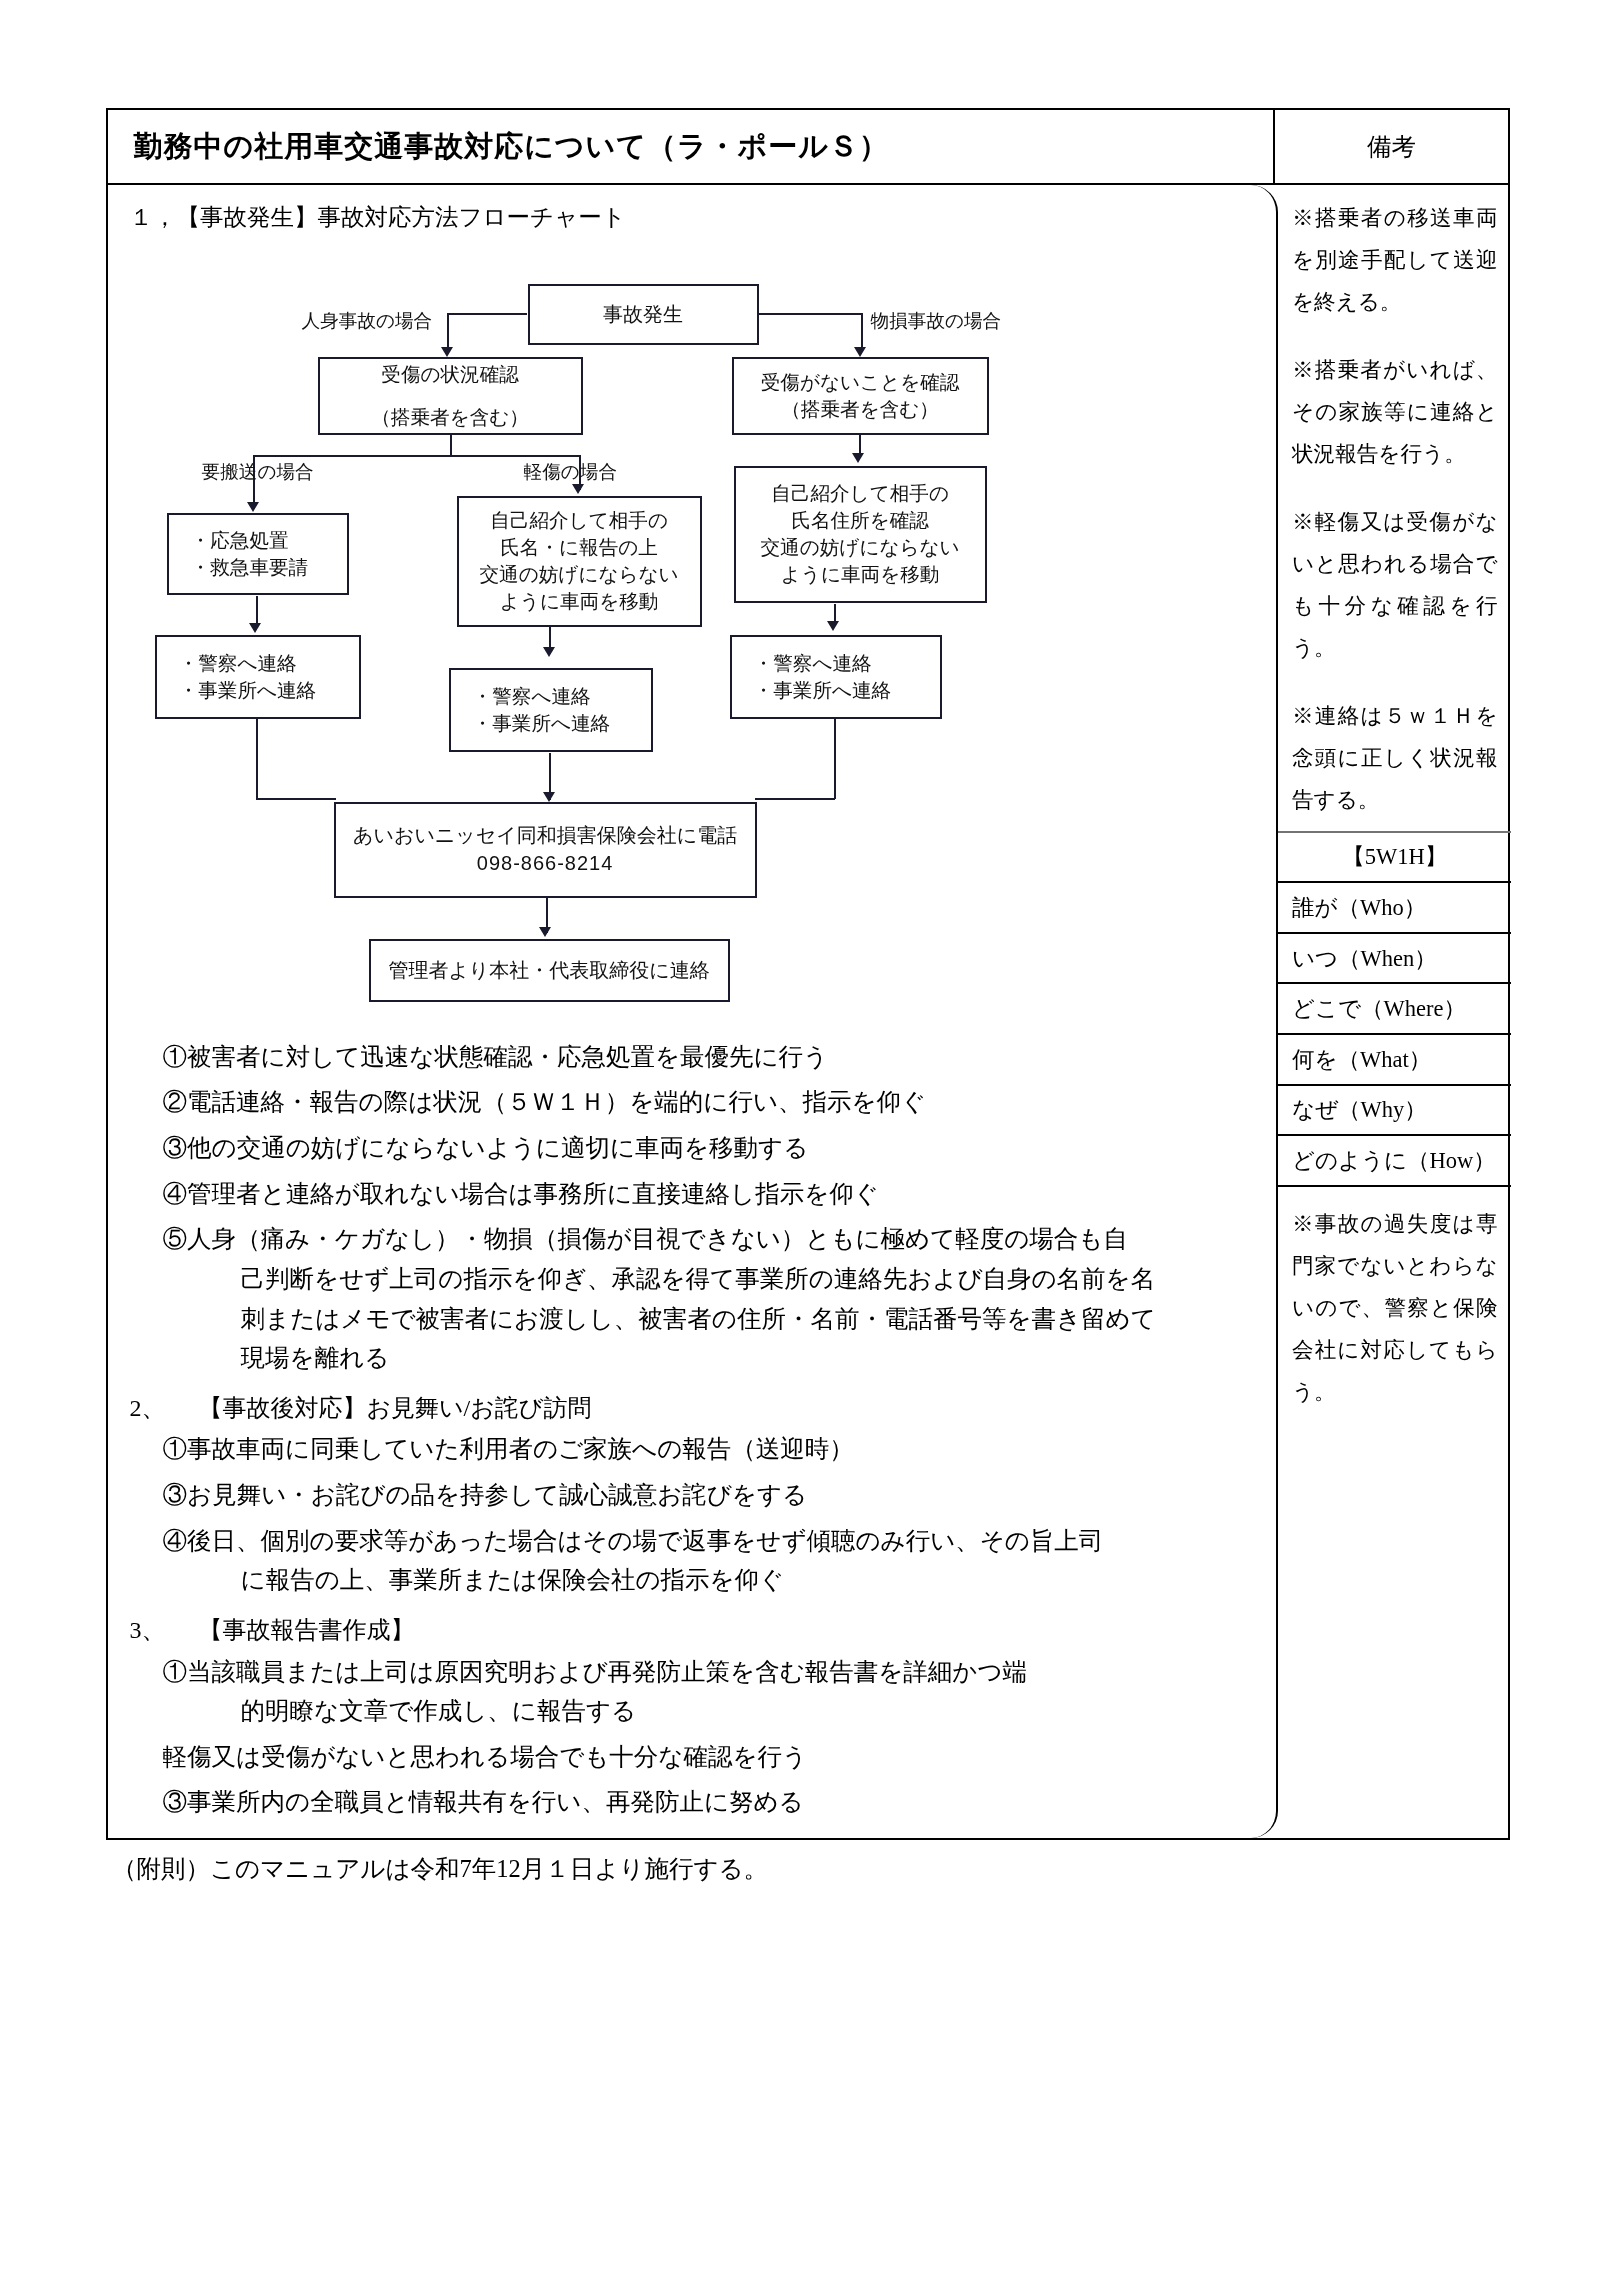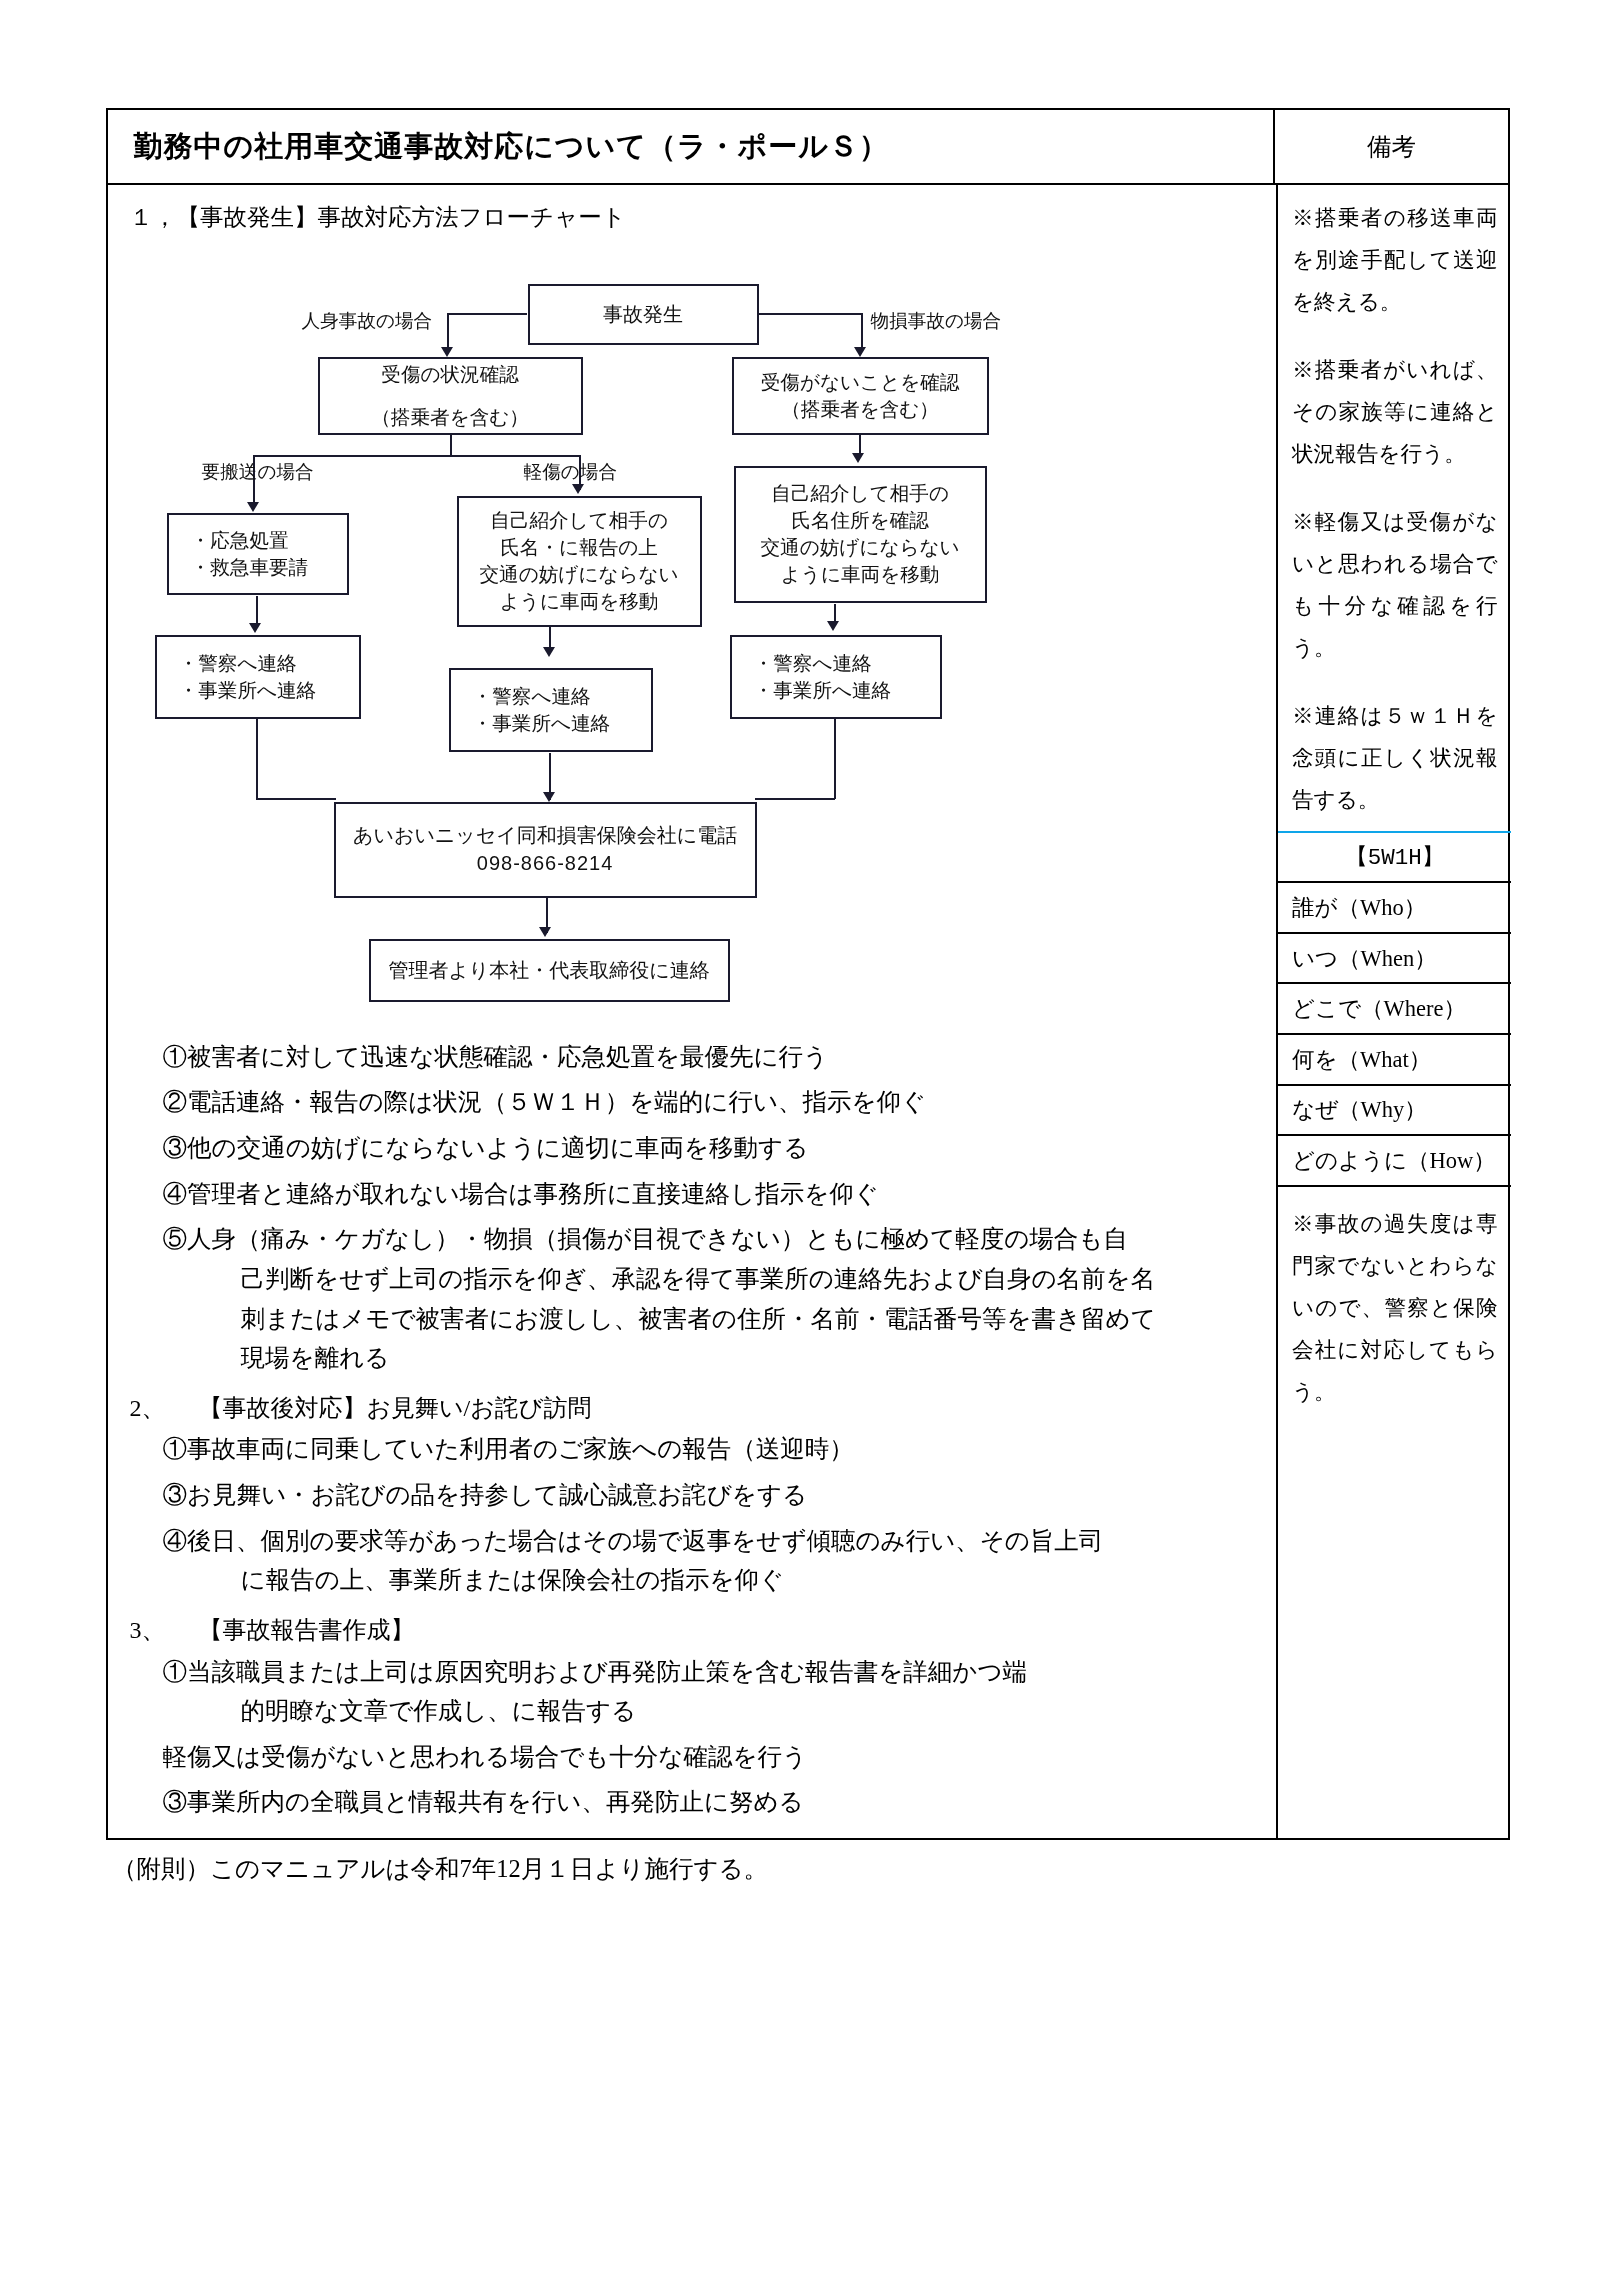--- a/index.html
+++ b/index.html
@@ -59,20 +59,21 @@
   .body-row {
     display: flex;
     align-items: stretch;
   }
   .main-col {
     flex: 1 1 auto;
     border-right: 2px solid #000;
     box-sizing: border-box;
     padding: 11.8px 13.7px 9.8px 17.6px;
     position: relative;
+    border-radius: 27px;
   }
   .side-col {
     width: 233px;
     flex: 0 0 233px;
     box-sizing: border-box;
     display: flex;
     flex-direction: column;
   }
   
   .side-block {
@@ -86,21 +87,21 @@
     text-align: justify;
     text-justify: inter-ideograph;
   }
   .side-note-p:last-child { margin-bottom: 0; }
   .side-cell {
     border-top: 2px solid #000;
     padding: 8.8px 0 8.8px 13.7px;
     font-size: 22.5px;
     box-sizing: border-box;
   }
-  .side-cell.first { border-top: 2px solid #0ea5e9; font-family: Liberation Mono, monospace; }
+  .side-cell.first { border-top: 2px solid #737373; }
   .side-cell.center { text-align: center; padding-left: 0; }
   .side-tail {
     border-top: 2px solid #000;
     padding: 15.7px 13.7px 9.8px 13.7px;
     font-size: 21.6px;
     line-height: 1.95;
     flex: 1 1 auto;
     text-align: justify;
     text-justify: inter-ideograph;
   }

